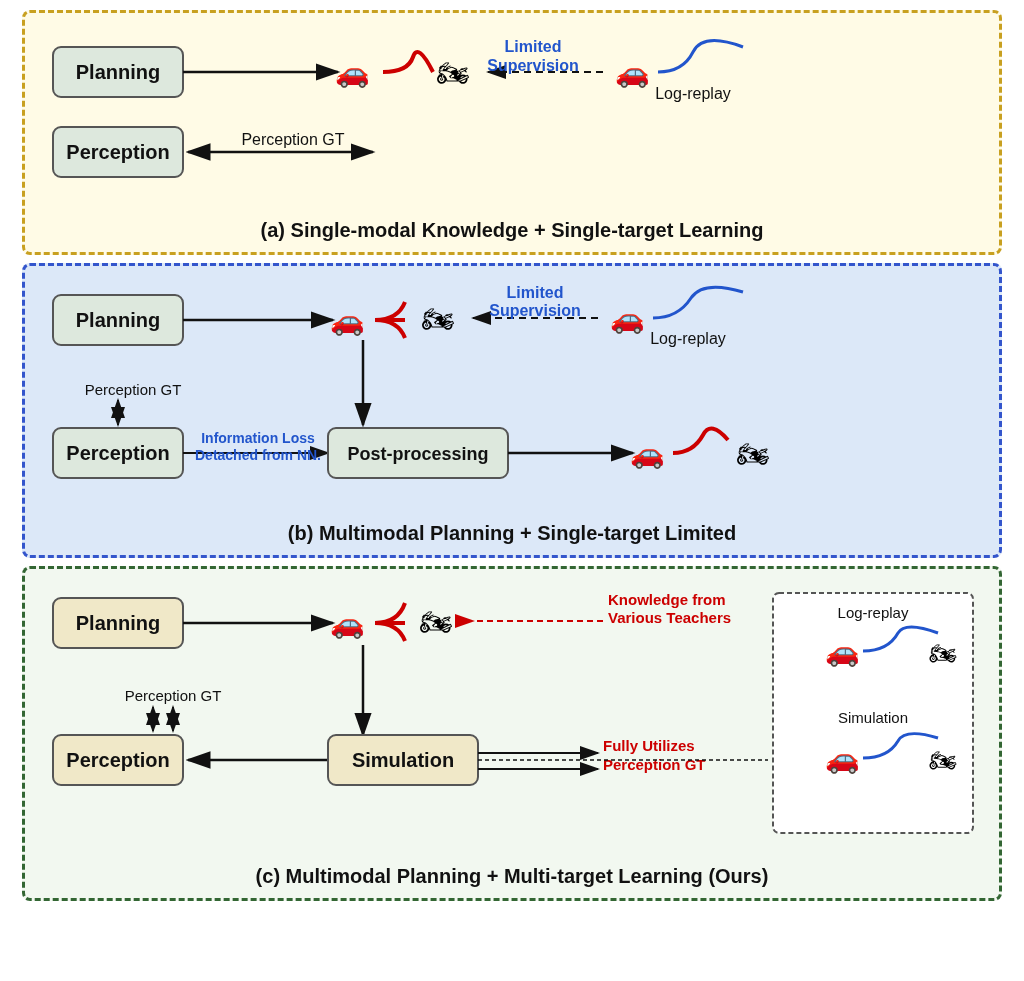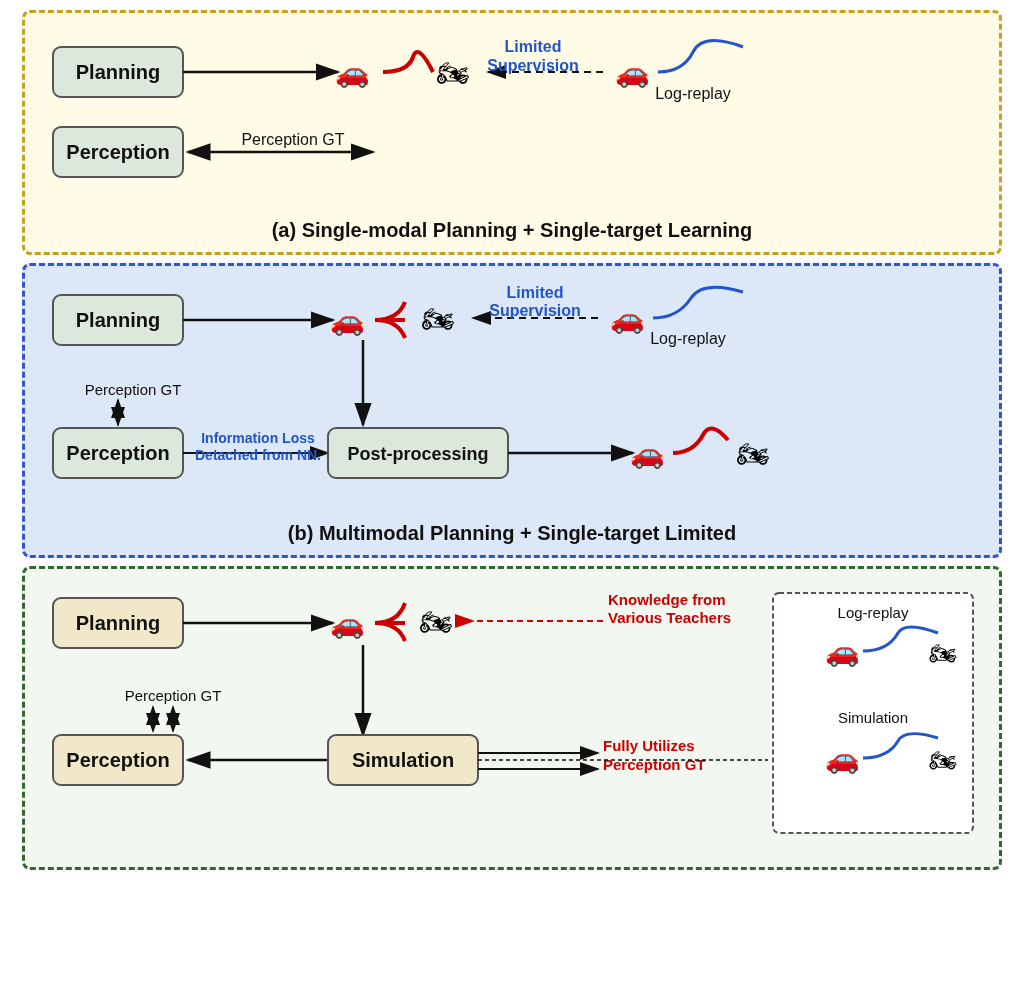--- a/index.html
+++ b/index.html
@@ -102,21 +102,21 @@
           <polygon points="10 0, 0 3.5, 10 7" fill="#111"></polygon>
         </marker>
         <marker id="arrow-red" markerWidth="10" markerHeight="7" refX="9" refY="3.5" orient="auto">
           <polygon points="0 0, 10 3.5, 0 7" fill="#cc0000"></polygon>
         </marker>
         <marker id="arrow-blue" markerWidth="10" markerHeight="7" refX="9" refY="3.5" orient="auto">
           <polygon points="0 0, 10 3.5, 0 7" fill="#2255cc"></polygon>
         </marker>
       </defs>
     </svg>
-    <div class="panel-caption">(a) Single-modal Planning + Single-target Learning</div>
+    <div class="panel-caption">(a) Single-modal Knowledge + Single-target Learning</div>
   </div>
 
   <div class="panel panel-b">
     <svg width="940" height="230">
       <defs>
         <marker id="arrowB" markerWidth="10" markerHeight="7" refX="9" refY="3.5" orient="auto">
           <polygon points="0 0, 10 3.5, 0 7" fill="#111"></polygon>
         </marker>
         <marker id="arrowB-rev" markerWidth="10" markerHeight="7" refX="1" refY="3.5" orient="auto">
           <polygon points="10 0, 0 3.5, 10 7" fill="#111"></polygon>
@@ -241,15 +241,16 @@
       <text x="360" y="184" text-anchor="middle" font-size="20" font-weight="bold" fill="#111">Simulation</text>
 
       <line x1="435" y1="170" x2="555" y2="170" stroke="#111" stroke-width="2" marker-end="url(#arrowC)"></line>
       <line x1="435" y1="186" x2="555" y2="186" stroke="#111" stroke-width="2" marker-end="url(#arrowC)"></line>
 
       <text x="560" y="168" text-anchor="start" font-size="15" fill="#cc0000" font-weight="bold">Fully Utilizes</text>
       <text x="560" y="187" text-anchor="start" font-size="15" fill="#cc0000" font-weight="bold">Perception GT</text>
 
       <line x1="435" y1="177" x2="725" y2="177" stroke="#111" stroke-width="1.5" stroke-dasharray="4,3"></line>
     </svg>
+    <div class="panel-caption">(c) Multimodal Planning + Multi-target Learning (Ours)</div>
   </div>
 
 </div>
 
 </body></html>

